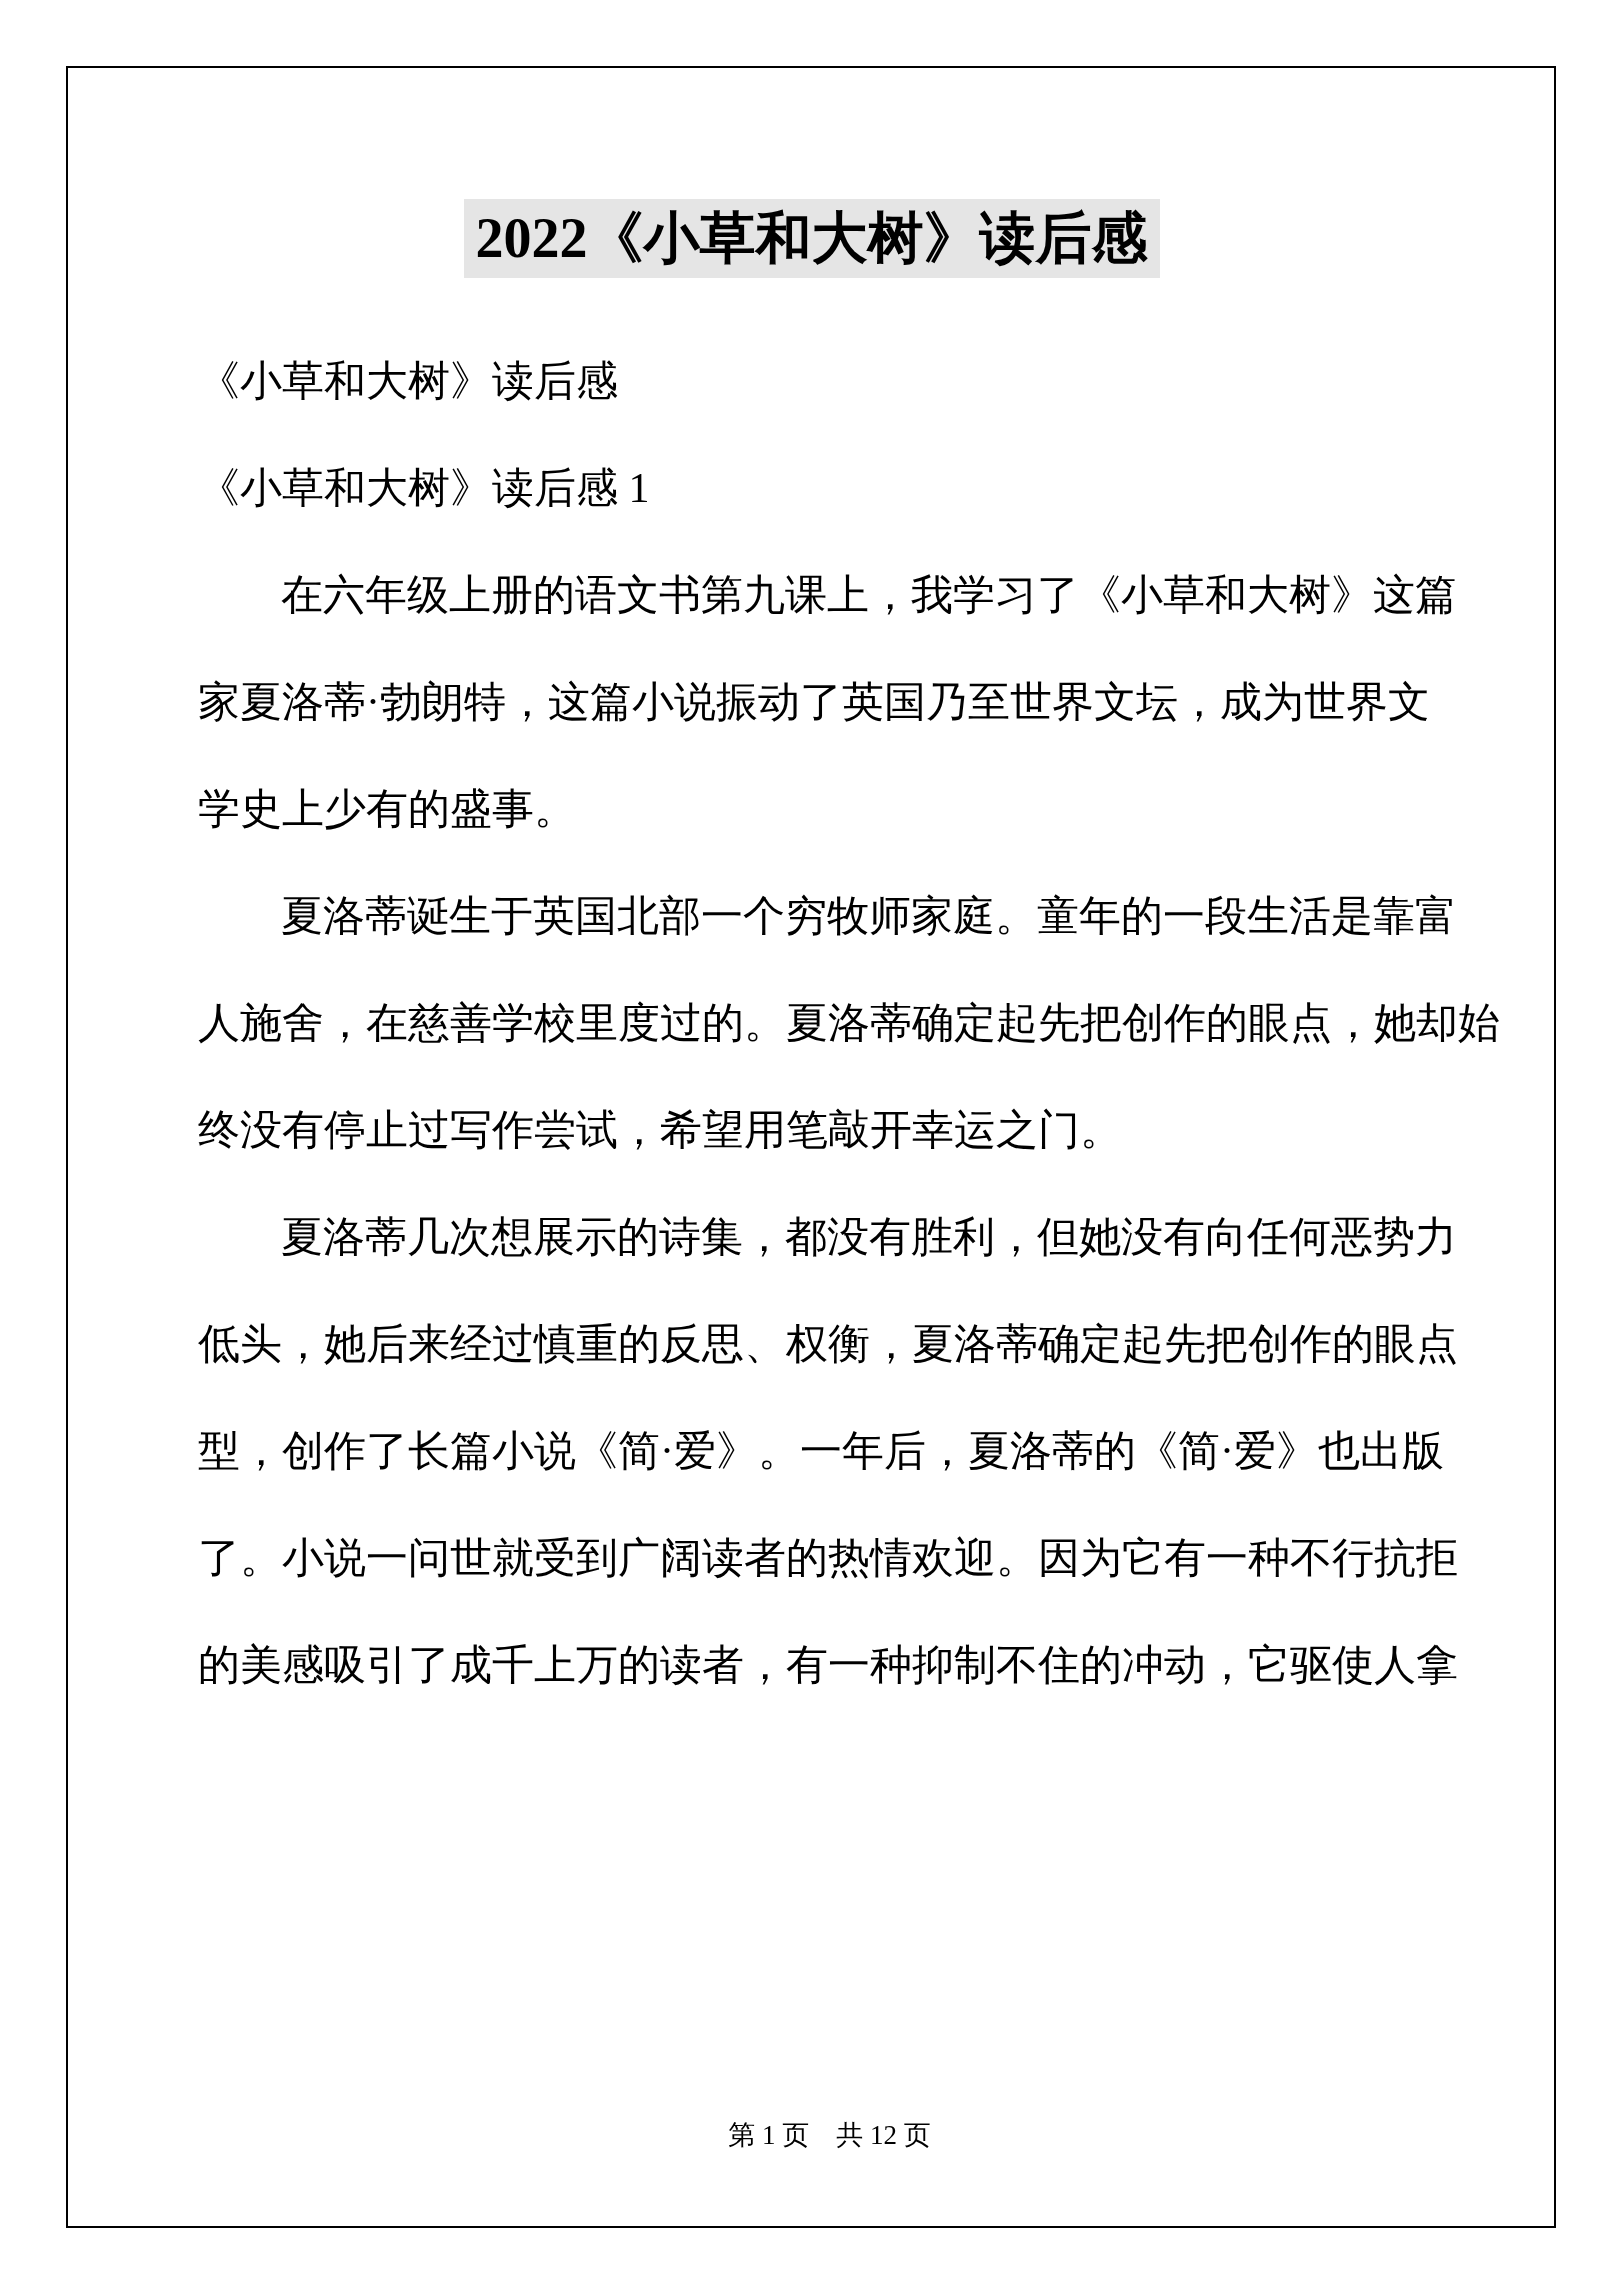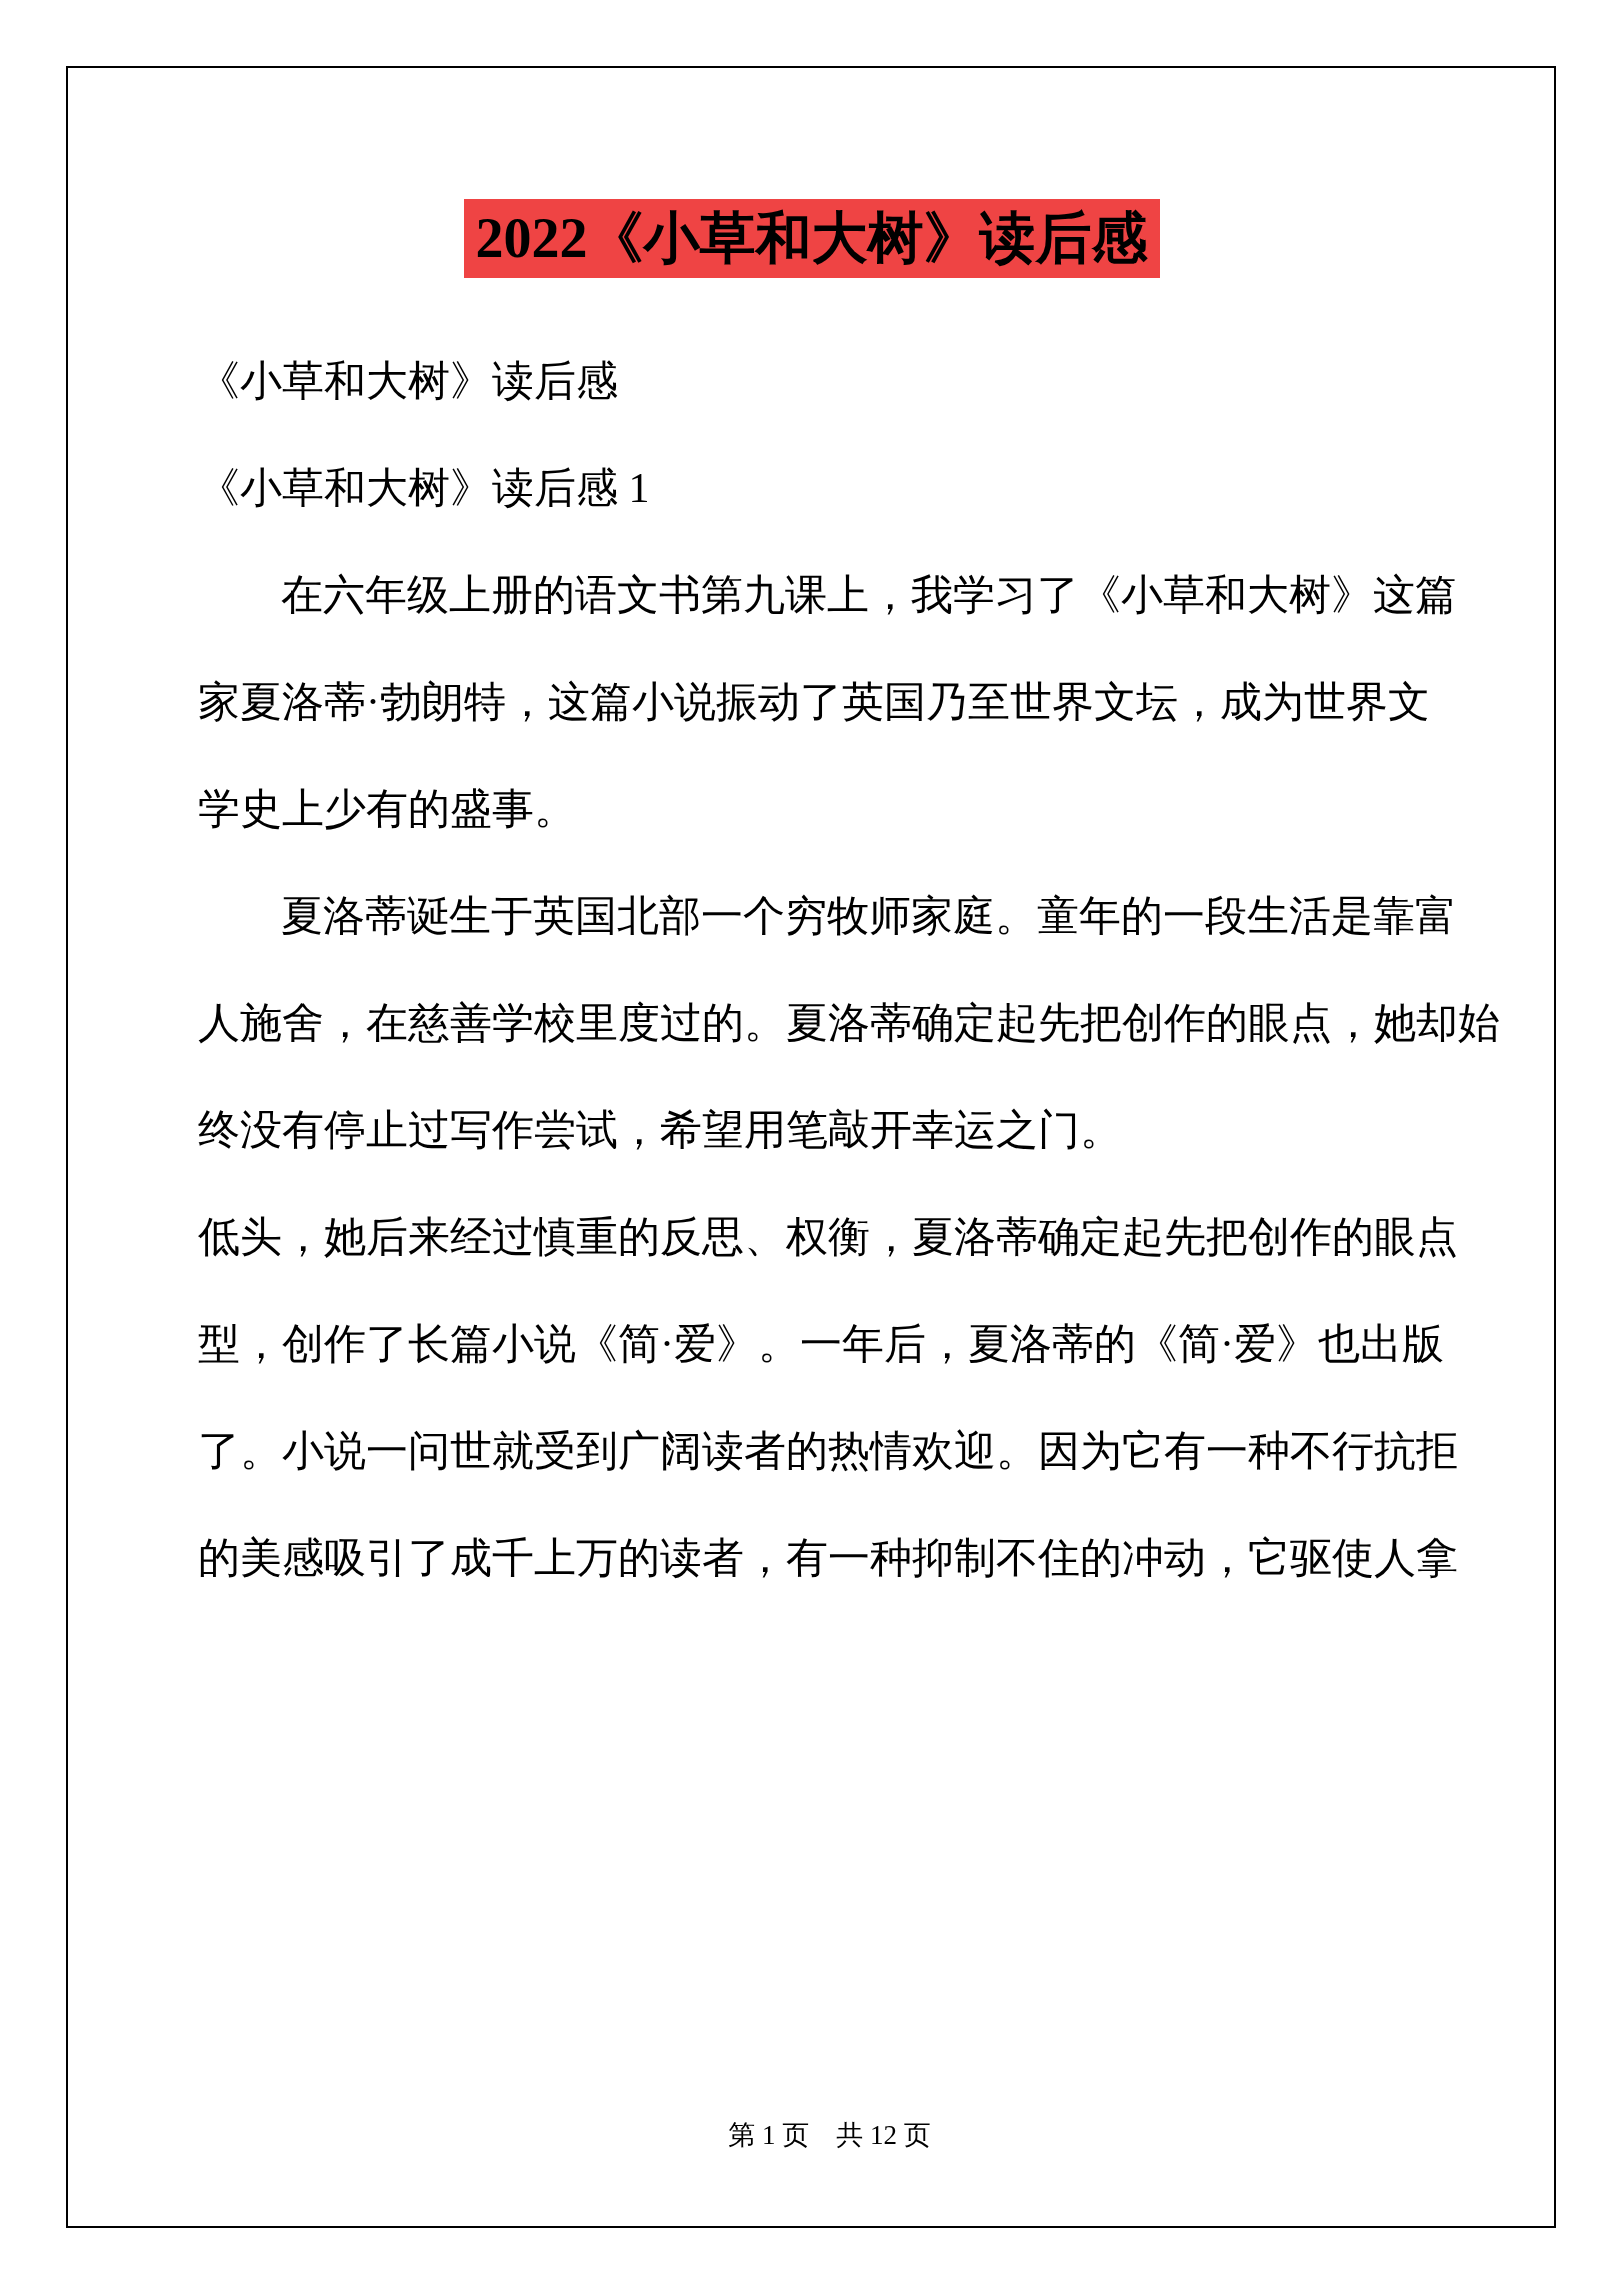--- a/index.html
+++ b/index.html
@@ -66,32 +66,33 @@
     font-size: 27px;
     line-height: 42px;
   }
 </style>
 </head>
 <body>
 
 <div class="border-frame"></div>
 
 <div class="title-wrap">
-  <span class="title-hl" style="background: #ef4444;">2022《小草和大树》读后感</span>
+  <span class="title-hl" style="background: #e5e5e5;">2022《小草和大树》读后感</span>
 </div>
 
 <div class="content" id="content-lines">
     <div class="line">《小草和大树》读后感</div>
     <div class="line">《小草和大树》读后感 1</div>
     <div class="line indent fill">在六年级上册的语文书第九课上，我学习了《小草和大树》这篇</div>
     <div class="line fill">家夏洛蒂·勃朗特，这篇小说振动了英国乃至世界文坛，成为世界文</div>
     <div class="line">学史上少有的盛事。</div>
     <div class="line indent fill">夏洛蒂诞生于英国北部一个穷牧师家庭。童年的一段生活是靠富</div>
     <div class="line fill">人施舍，在慈善学校里度过的。夏洛蒂确定起先把创作的眼点，她却始</div>
     <div class="line">终没有停止过写作尝试，希望用笔敲开幸运之门。</div>
+    <div class="line indent fill">夏洛蒂几次想展示的诗集，都没有胜利，但她没有向任何恶势力</div>
     <div class="line fill">低头，她后来经过慎重的反思、权衡，夏洛蒂确定起先把创作的眼点</div>
     <div class="line fill">型，创作了长篇小说《简·爱》。一年后，夏洛蒂的《简·爱》也出版</div>
     <div class="line fill">了。小说一问世就受到广阔读者的热情欢迎。因为它有一种不行抗拒</div>
     <div class="line fill">的美感吸引了成千上万的读者，有一种抑制不住的冲动，它驱使人拿</div>
   </div>
 
 <div class="footer">
   <span>第 1 页　共 12 页</span>
 </div>
 

